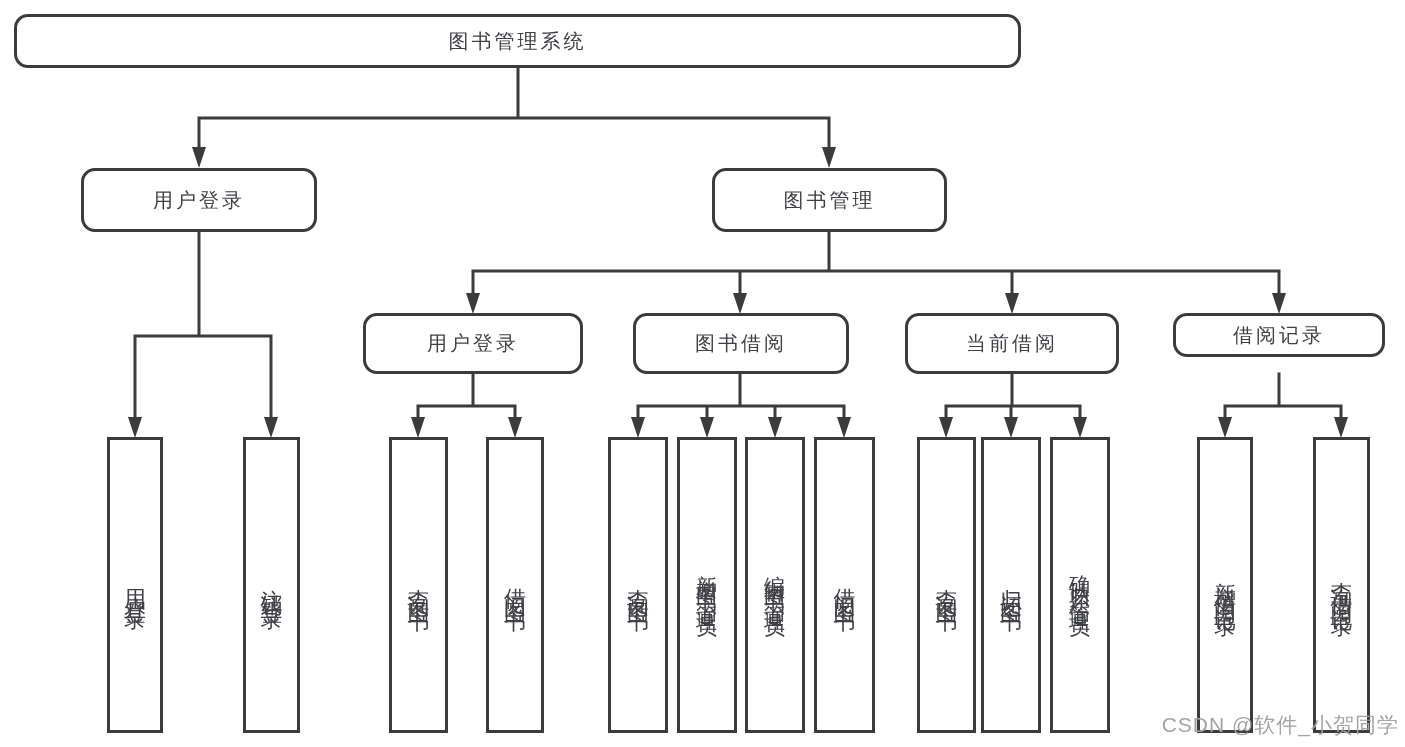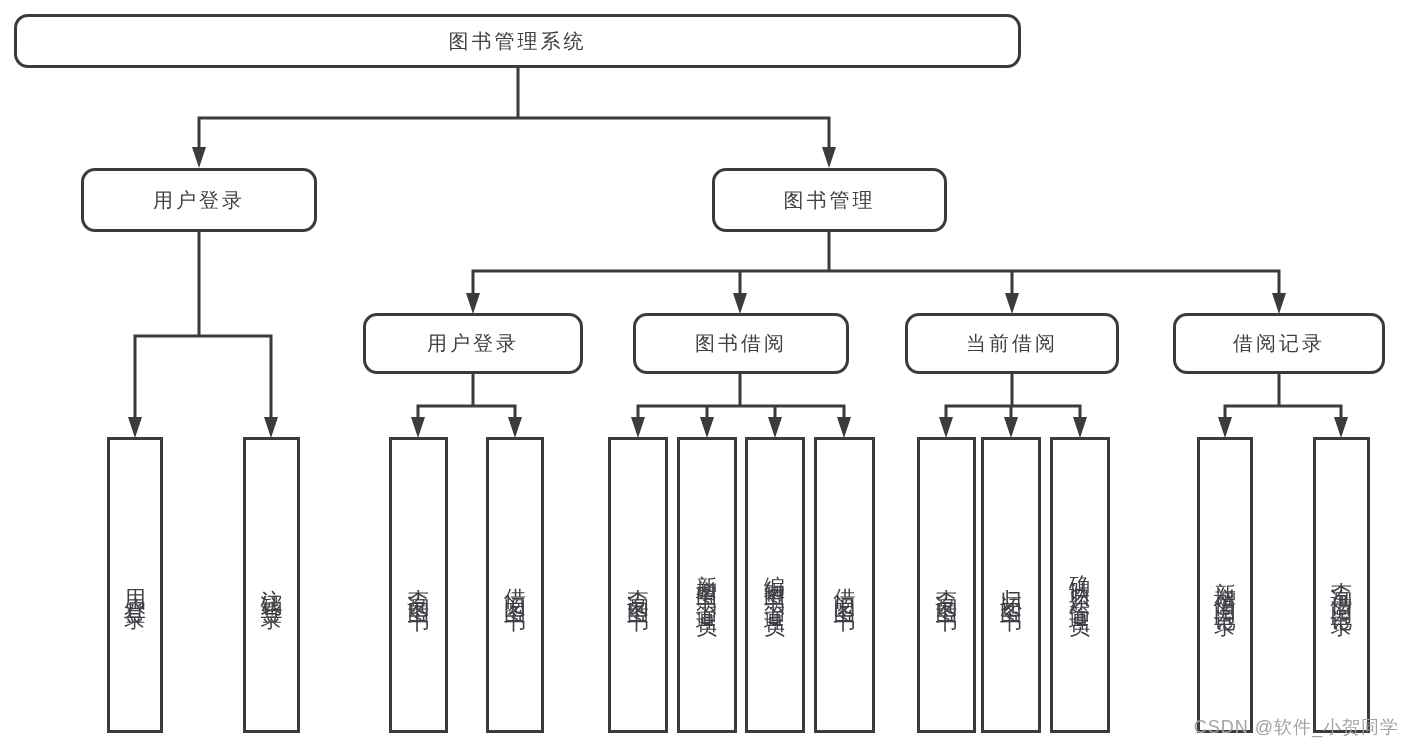--- a/index.html
+++ b/index.html
@@ -57,21 +57,21 @@
     line-height: 1;
   }
   .node.v.tight {
     letter-spacing: 6px;
     font-size: 21px;
   }
   .watermark {
     position: absolute;
     right: 6px;
     bottom: 8px;
-    font-size: 18px;
+    font-size: 21px;
     color: var(--watermark, #a3a3a3);
     z-index: 3;
     letter-spacing: 1px;
     white-space: nowrap;
     margin-top: 8px;
   }
 </style>
 </head>
 <body>
 
@@ -114,21 +114,21 @@
   </svg>
 
   <div class="node h" style="left:14px; top:14px; width:1007px; height:54px">图书管理系统</div>
 
   <div class="node h" style="left:81px; top:168px; width:236px; height:64px">用户登录</div>
   <div class="node h" style="left:712px; top:168px; width:235px; height:64px">图书管理</div>
 
   <div class="node h" style="left:363px; top:313px; width:220px; height:61px">用户登录</div>
   <div class="node h" style="left:905px; top:313px; width:214px; height:61px">当前借阅</div>
   <div class="node h" style="left:633px; top:313px; width:216px; height:61px">图书借阅</div>
-  <div class="node h" style="left:1173px; top:313px; width:212px; height:61px">借阅记录</div>
+  <div class="node h" style="left:1173px; top:313px; width:212px; height:44px">借阅记录</div>
 
   <div class="node v" style="left:107px; top:437px; width:56px; height:296px">用户登录</div>
   <div class="node v" style="left:243px; top:437px; width:57px; height:296px">注销登录</div>
 
   <div class="node v" style="left:389px; top:437px; width:59px; height:296px">查询图书</div>
   <div class="node v" style="left:486px; top:437px; width:58px; height:296px">借阅图书</div>
 
   <div class="node v" style="left:608px; top:437px; width:60px; height:296px">查询图书</div>
   <div class="node v tight" style="left:677px; top:437px; width:60px; height:296px">新增图书（管理员）</div>
   <div class="node v tight" style="left:745px; top:437px; width:60px; height:296px">编辑图书（管理员）</div>

